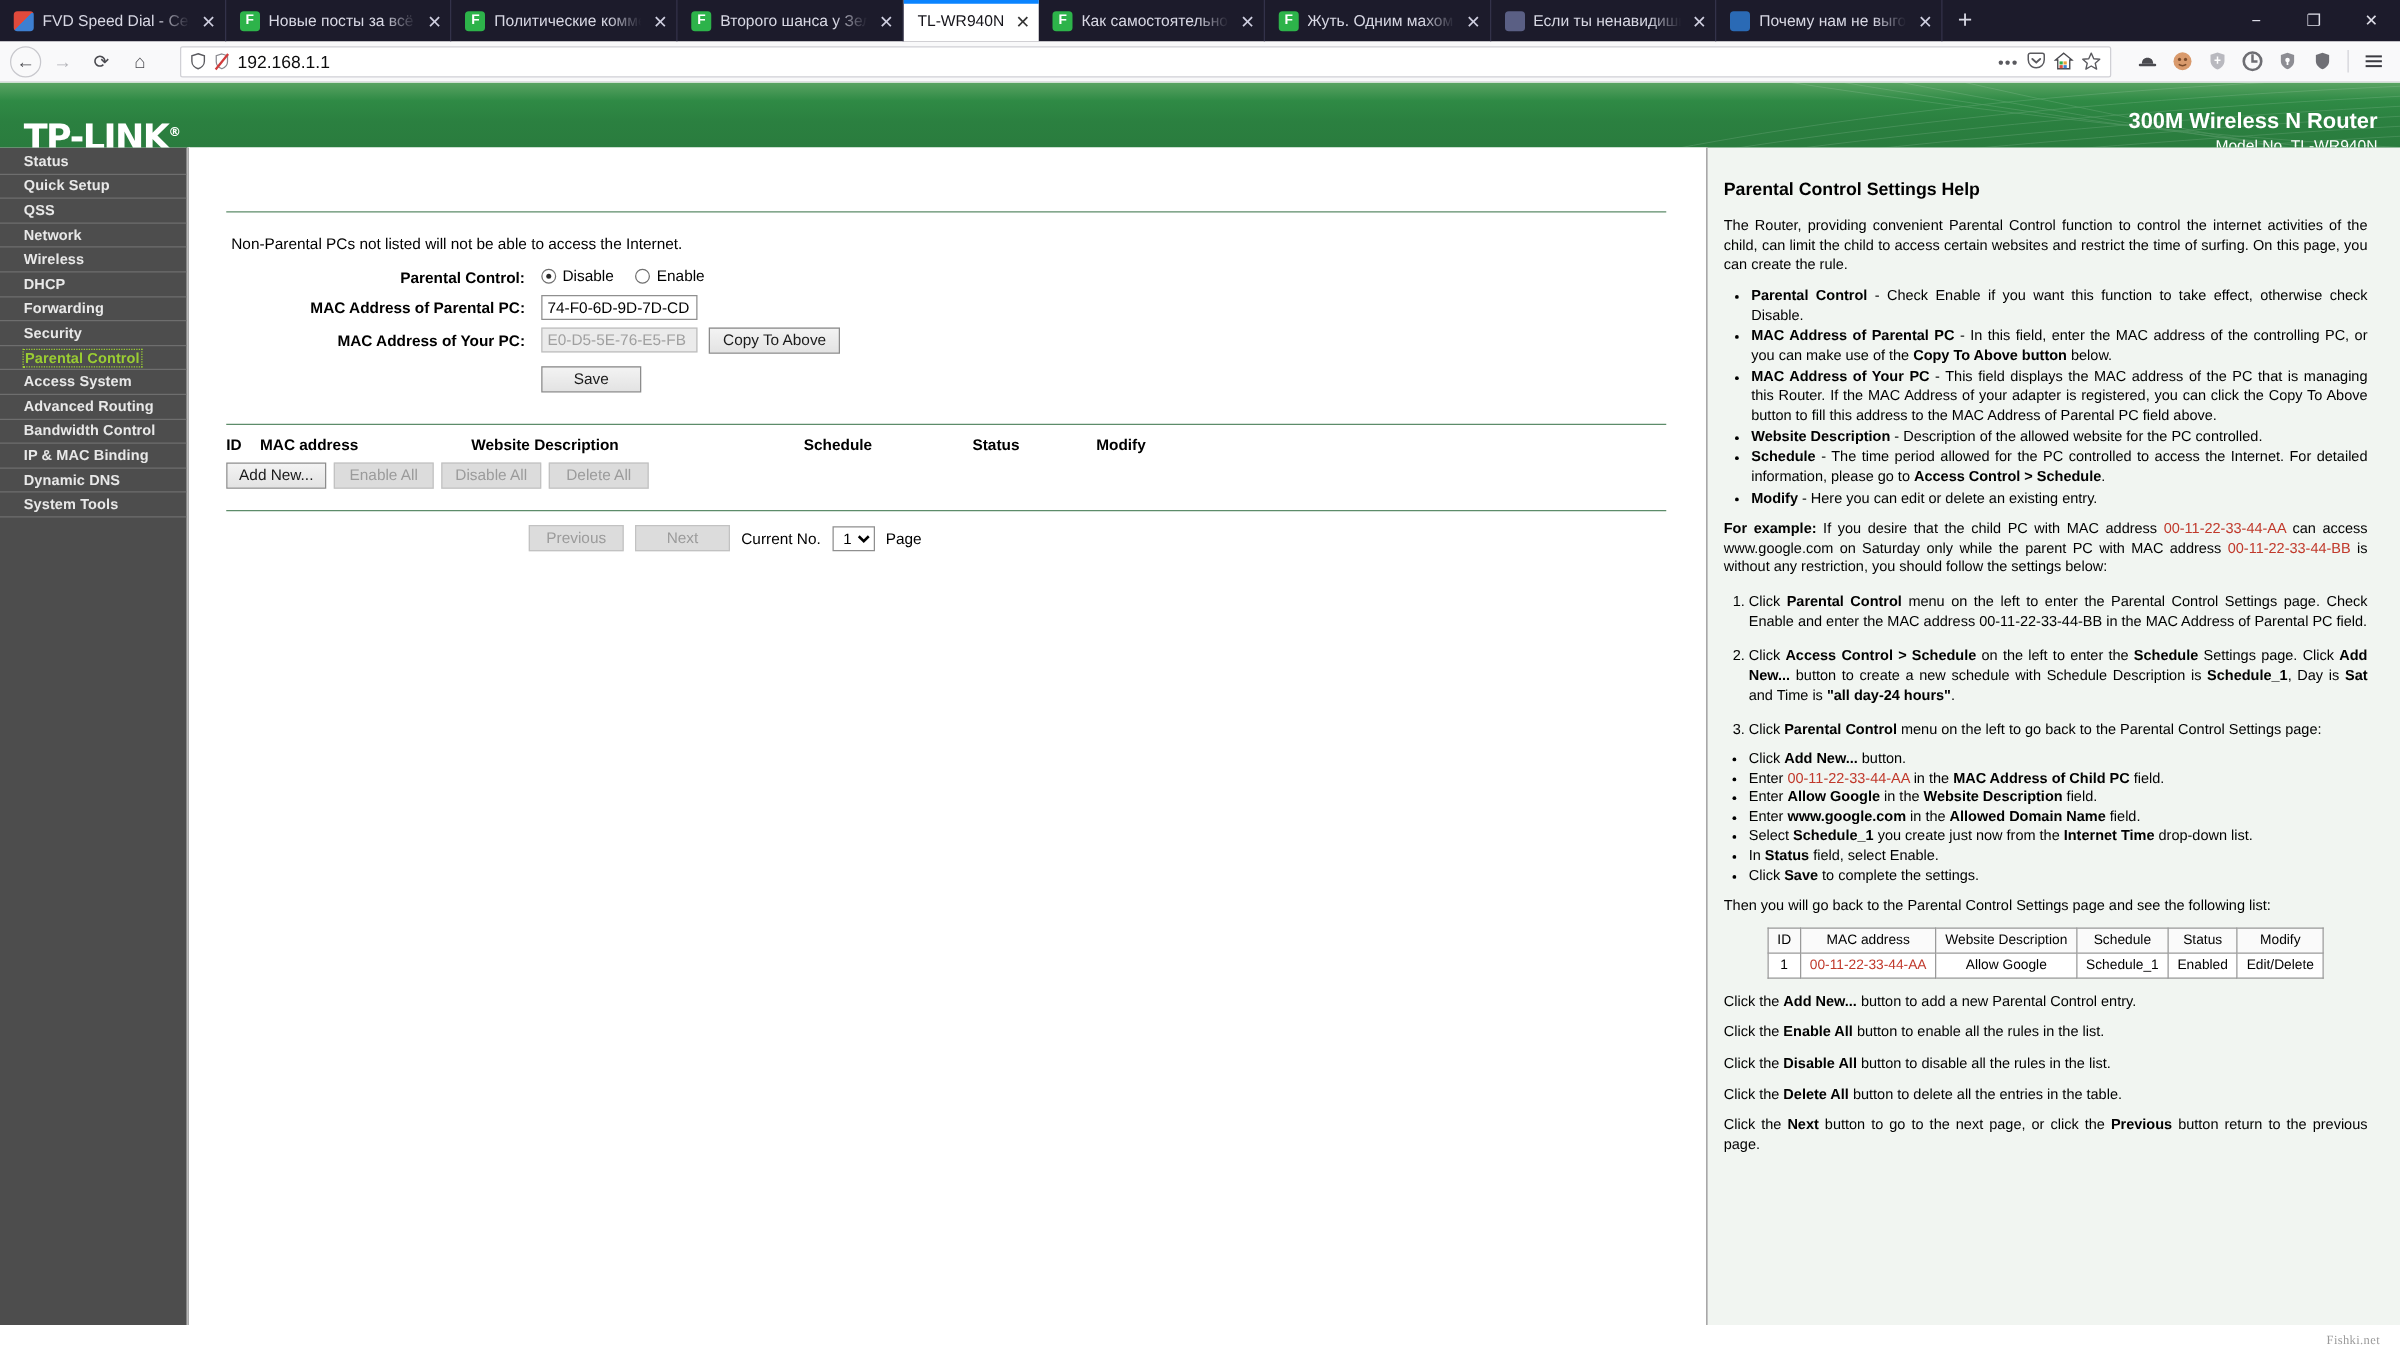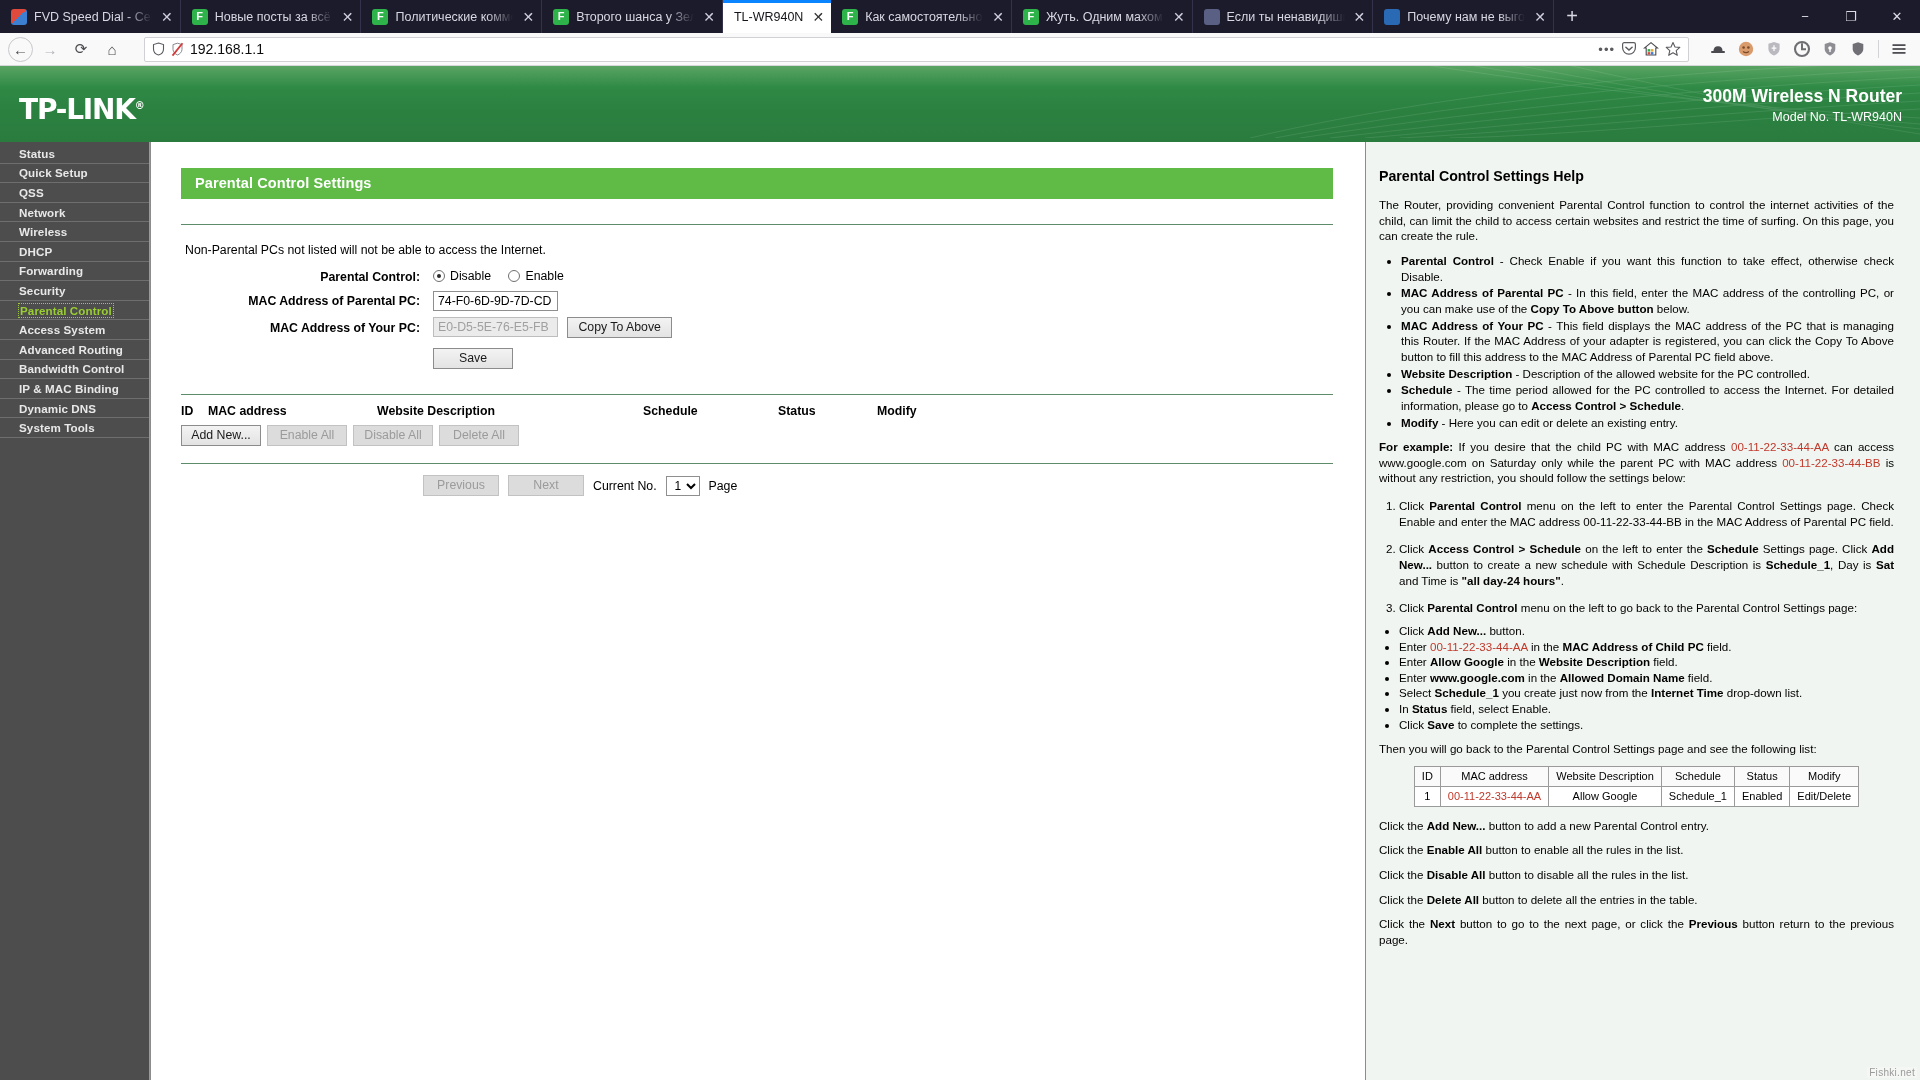--- a/index.html
+++ b/index.html
@@ -82,21 +82,21 @@
     width: 26px; height: 26px; display: flex; align-items: center; justify-content: center;
     cursor: pointer;
   }
   .ti-sep { width: 1px; height: 18px; background: #d2d2d7; margin: 0 5px; }
   .hamburger { width: 26px; height: 26px; display:flex; align-items:center; justify-content:center; cursor:pointer; }
 
   
   .page { flex: 1 1 auto; position: relative; background: #fff; overflow: hidden; }
 
   .rt-header {
-    height: 76px; position: relative; overflow: hidden;
+    height: 52px; position: relative; overflow: hidden;
     background: linear-gradient(180deg,#5aa463 0%,#2f8a45 28%,#2b8040 60%,#2a7c3e 100%);
   }
   .rt-header .swirl { position: absolute; inset: 0; opacity: .55; }
   .rt-logo {
     position: absolute; left: 19px; top: 27px;
     color: #ffffff; font-size: 28px; font-weight: bold; letter-spacing: -1.2px;
     font-family: "DejaVu Sans", sans-serif;
   }
   .rt-logo sup { font-size: 10px; vertical-align: super; letter-spacing: 0; }
   .rt-model { position: absolute; right: 18px; top: 20px; text-align: right; color: #ffffff; }
@@ -202,22 +202,22 @@
   .red { color: #c0392b; }
 
   .help-table { border-collapse: collapse; margin: 9px auto 11px auto; }
   .help-table td {
     border: 1px solid #9a9a9a; font-size: 11px; padding: 2px 7px; text-align: center;
     background: #fff; white-space: nowrap;
   }
   .help-table tr.hdr td { background: #fafafa; }
 
   .wm {
-    position: absolute; right: 3px; bottom: 2px; font-size: 10px; color: #9a9a9a;
-    font-family: Liberation Sans, sans-serif; letter-spacing: .3px;
+    position: absolute; right: 14px; bottom: 2px; font-size: 10px; color: #9a9a9a;
+    font-family: Liberation Serif, serif; letter-spacing: .3px;
     background: rgba(255,255,255,.25); padding: 0 2px;
   }
   .rt-main .left-scroll {
     position: absolute; left: 0; top: 0; bottom: 0; width: 2px; background: #fff;
     border-left: 1px solid #8c8c8c;
   }
 </style>
 </head>
 <body>
 
@@ -446,21 +446,20 @@
           </div>
           <div class="menu-item">
             <span class="lbl">System Tools</span>
           </div>
         </div>
 
       <div class="rt-main">
         <div class="left-scroll"></div>
         <div class="rt-main-inner">
 
-          <div class="panel-title">Parental Control Settings</div>
           <div class="hr-green"></div>
 
           <div class="note">Non-Parental PCs not listed will not be able to access the Internet.</div>
 
           <table class="form-table">
             <tbody>
                 <tr>
               <td class="lab">Parental Control:</td>
               <td>
                 <span class="radio-wrap">

